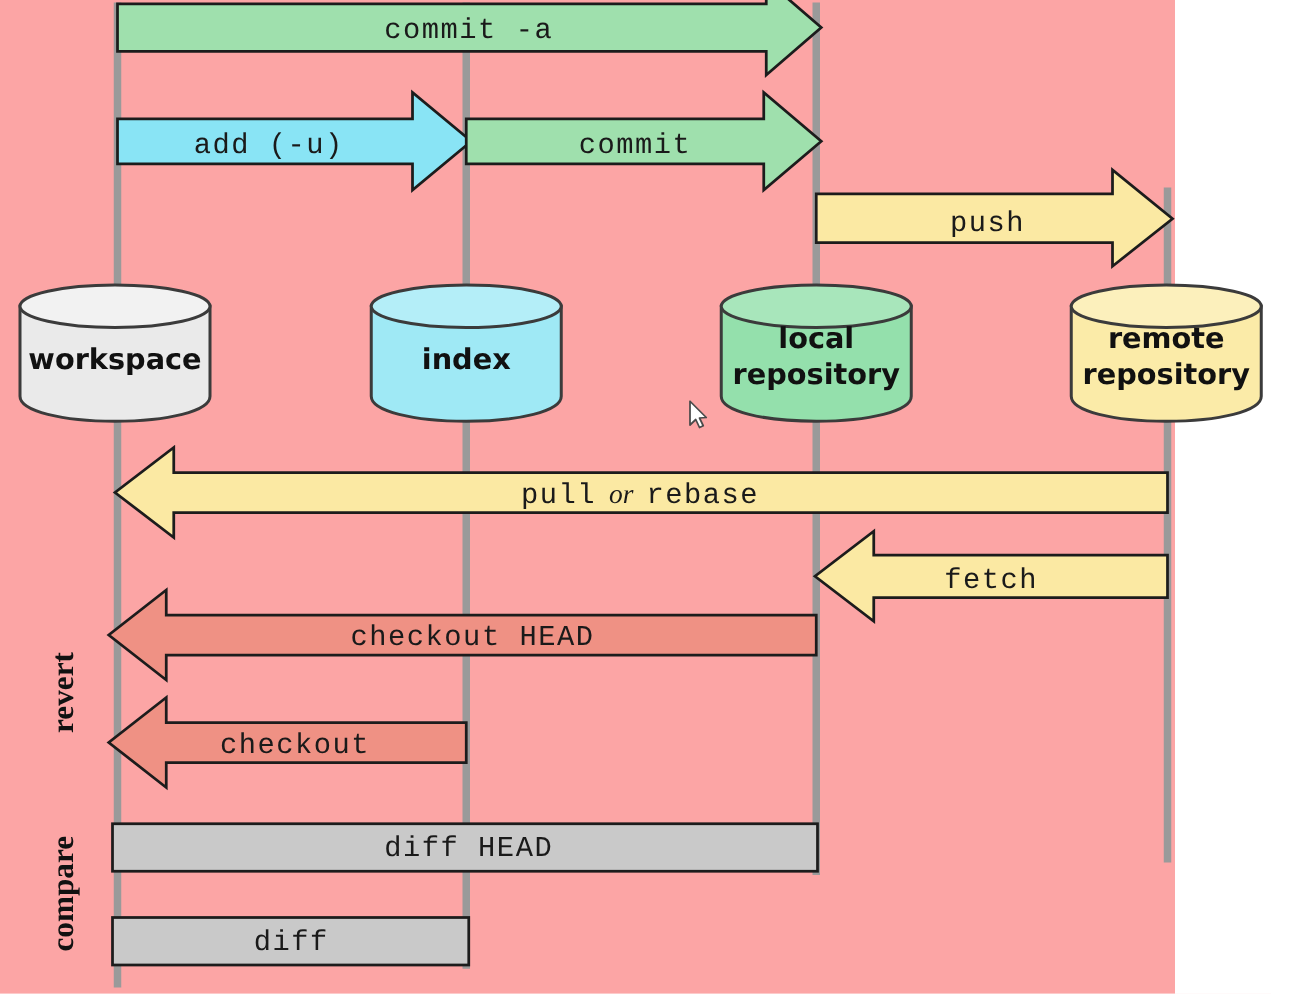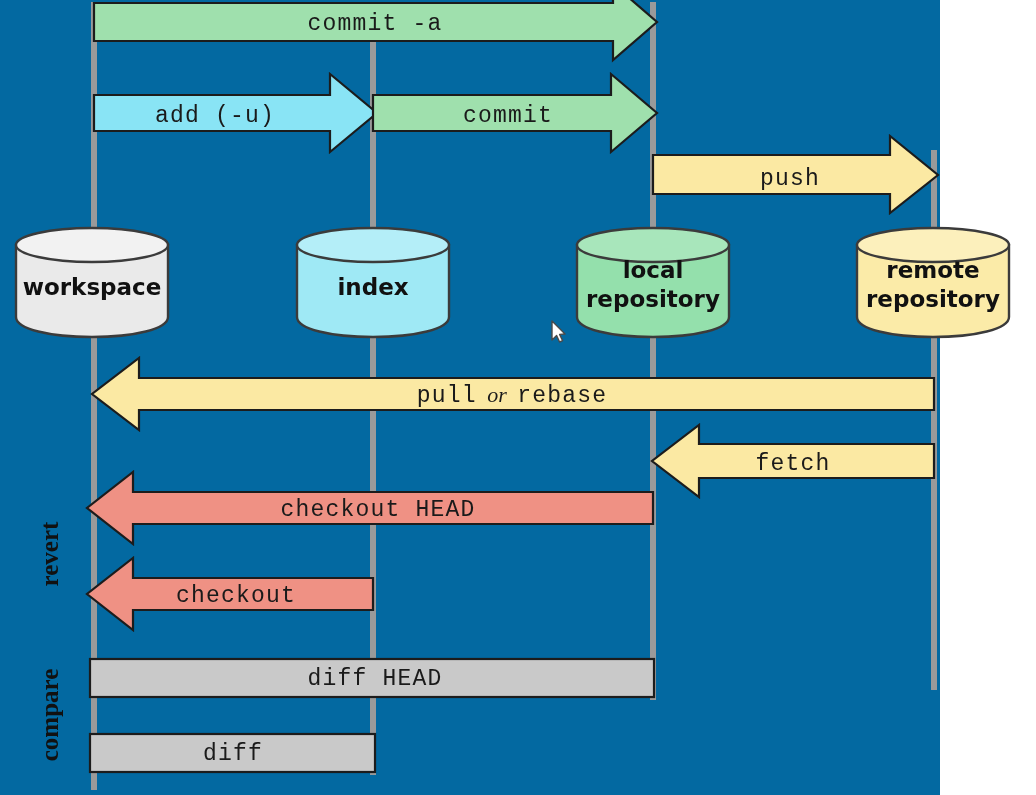--- a/index.html
+++ b/index.html
@@ -10,21 +10,21 @@
   body {
     width: 1036px;
     height: 795px;
     font-family: "Liberation Sans", sans-serif;
     overflow: hidden;
   }
   #diagram-root {
     position: relative;
     width: 940px;
     height: 795px;
-    background: #0369a1;
+    background: #fca5a5;
   }
   svg.diagram {
     display: block;
     width: 1036px;
     height: 795px;
   }
   .mono-label {
     font-family: "Liberation Mono", "DejaVu Sans Mono", monospace;
     font-size: 23px;
     fill: #1a1a1a;

